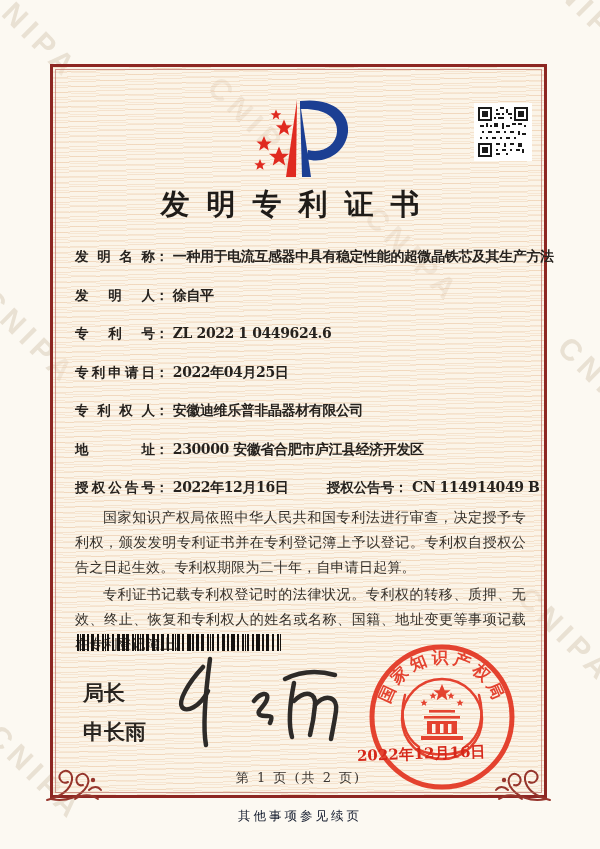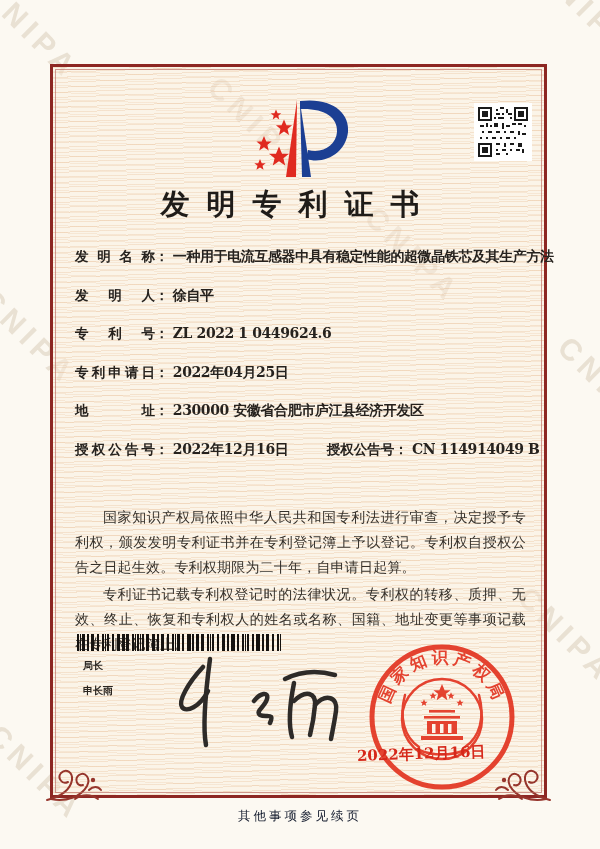--- a/index.html
+++ b/index.html
@@ -61,21 +61,21 @@
   }
   .legal p{margin:0 0 2px 0;text-indent:2em;}
   
   .barcode{
     position:absolute;left:24px;top:567px;width:204px;height:17px;
     background-image:
       repeating-linear-gradient(90deg,#15120f 0 2px,transparent 2px 5px),
       repeating-linear-gradient(90deg,#15120f 0 1px,transparent 1px 7px),
       repeating-linear-gradient(90deg,transparent 0 3px,#15120f 3px 4px,transparent 4px 11px);
   }
-  .signoff{position:absolute;left:30px;top:592px;font-size:10px;font-weight:700;color:#2a2520;}
+  .signoff{position:absolute;left:30px;top:612px;font-size:21px;font-weight:700;color:#2a2520;}
   .signoff div{margin-bottom:11px;}
   .signature{position:absolute;left:95px;top:582px;}
   .seal{position:absolute;left:300px;top:570px;}
   .page-num{position:absolute;left:0;right:0;top:702px;text-align:center;font-size:13px;color:#3a3531;letter-spacing:2px;}
   .note{position:absolute;left:0;right:0;top:808px;text-align:center;font-size:12.5px;color:#0f172a;letter-spacing:3px;}
   .flourish{position:absolute;bottom:-9px;}
   .fl-bl{left:-8px;}
   .fl-br{right:-8px;transform:scaleX(-1);}
 </style>
 </head>
@@ -161,20 +161,24 @@
         <span class="lbl">发明人</span><span class="colon">：</span>
         <span class="val">徐自平</span>
       </div>
       <div class="row">
         <span class="lbl">专利号</span><span class="colon">：</span>
         <span class="val">ZL 2022 1 0449624.6</span>
       </div>
       <div class="row">
         <span class="lbl">专利申请日</span><span class="colon">：</span>
         <span class="val">2022年04月25日</span>
+      </div>
+      <div class="row">
+        <span class="lbl">专利权人</span><span class="colon">：</span>
+        <span class="val">安徽迪维乐普非晶器材有限公司</span>
       </div>
       <div class="row">
         <span class="lbl">地址</span><span class="colon">：</span>
         <span class="val">230000 安徽省合肥市庐江县经济开发区</span>
       </div>
       <div class="row">
         <span class="lbl">授权公告号</span><span class="colon">：</span>
         <span class="val">2022年12月16日</span>
         <span class="grant2">
           <span class="lbl auto">授权公告号</span><span class="colon">：</span>
@@ -237,16 +241,17 @@
             <path d="M52 58 C 46 80 51 100 66 110"></path>
             <path d="M126 58 C 132 80 127 100 112 110"></path>
             <path d="M66 113 C 80 119 98 119 112 113"></path>
           </g>
         </g>
       </g>
 
       <text x="4" y="121" font-size="15" font-weight="bold" fill="#d6281a" transform="rotate(-2 89 118)">2022年12月16日</text>
     </svg>
 
+    <div class="page-num">第 1 页 (共 2 页)</div>
   </div>
 </div>
 
 <div class="note">其他事项参见续页</div>
 
 </body></html>

